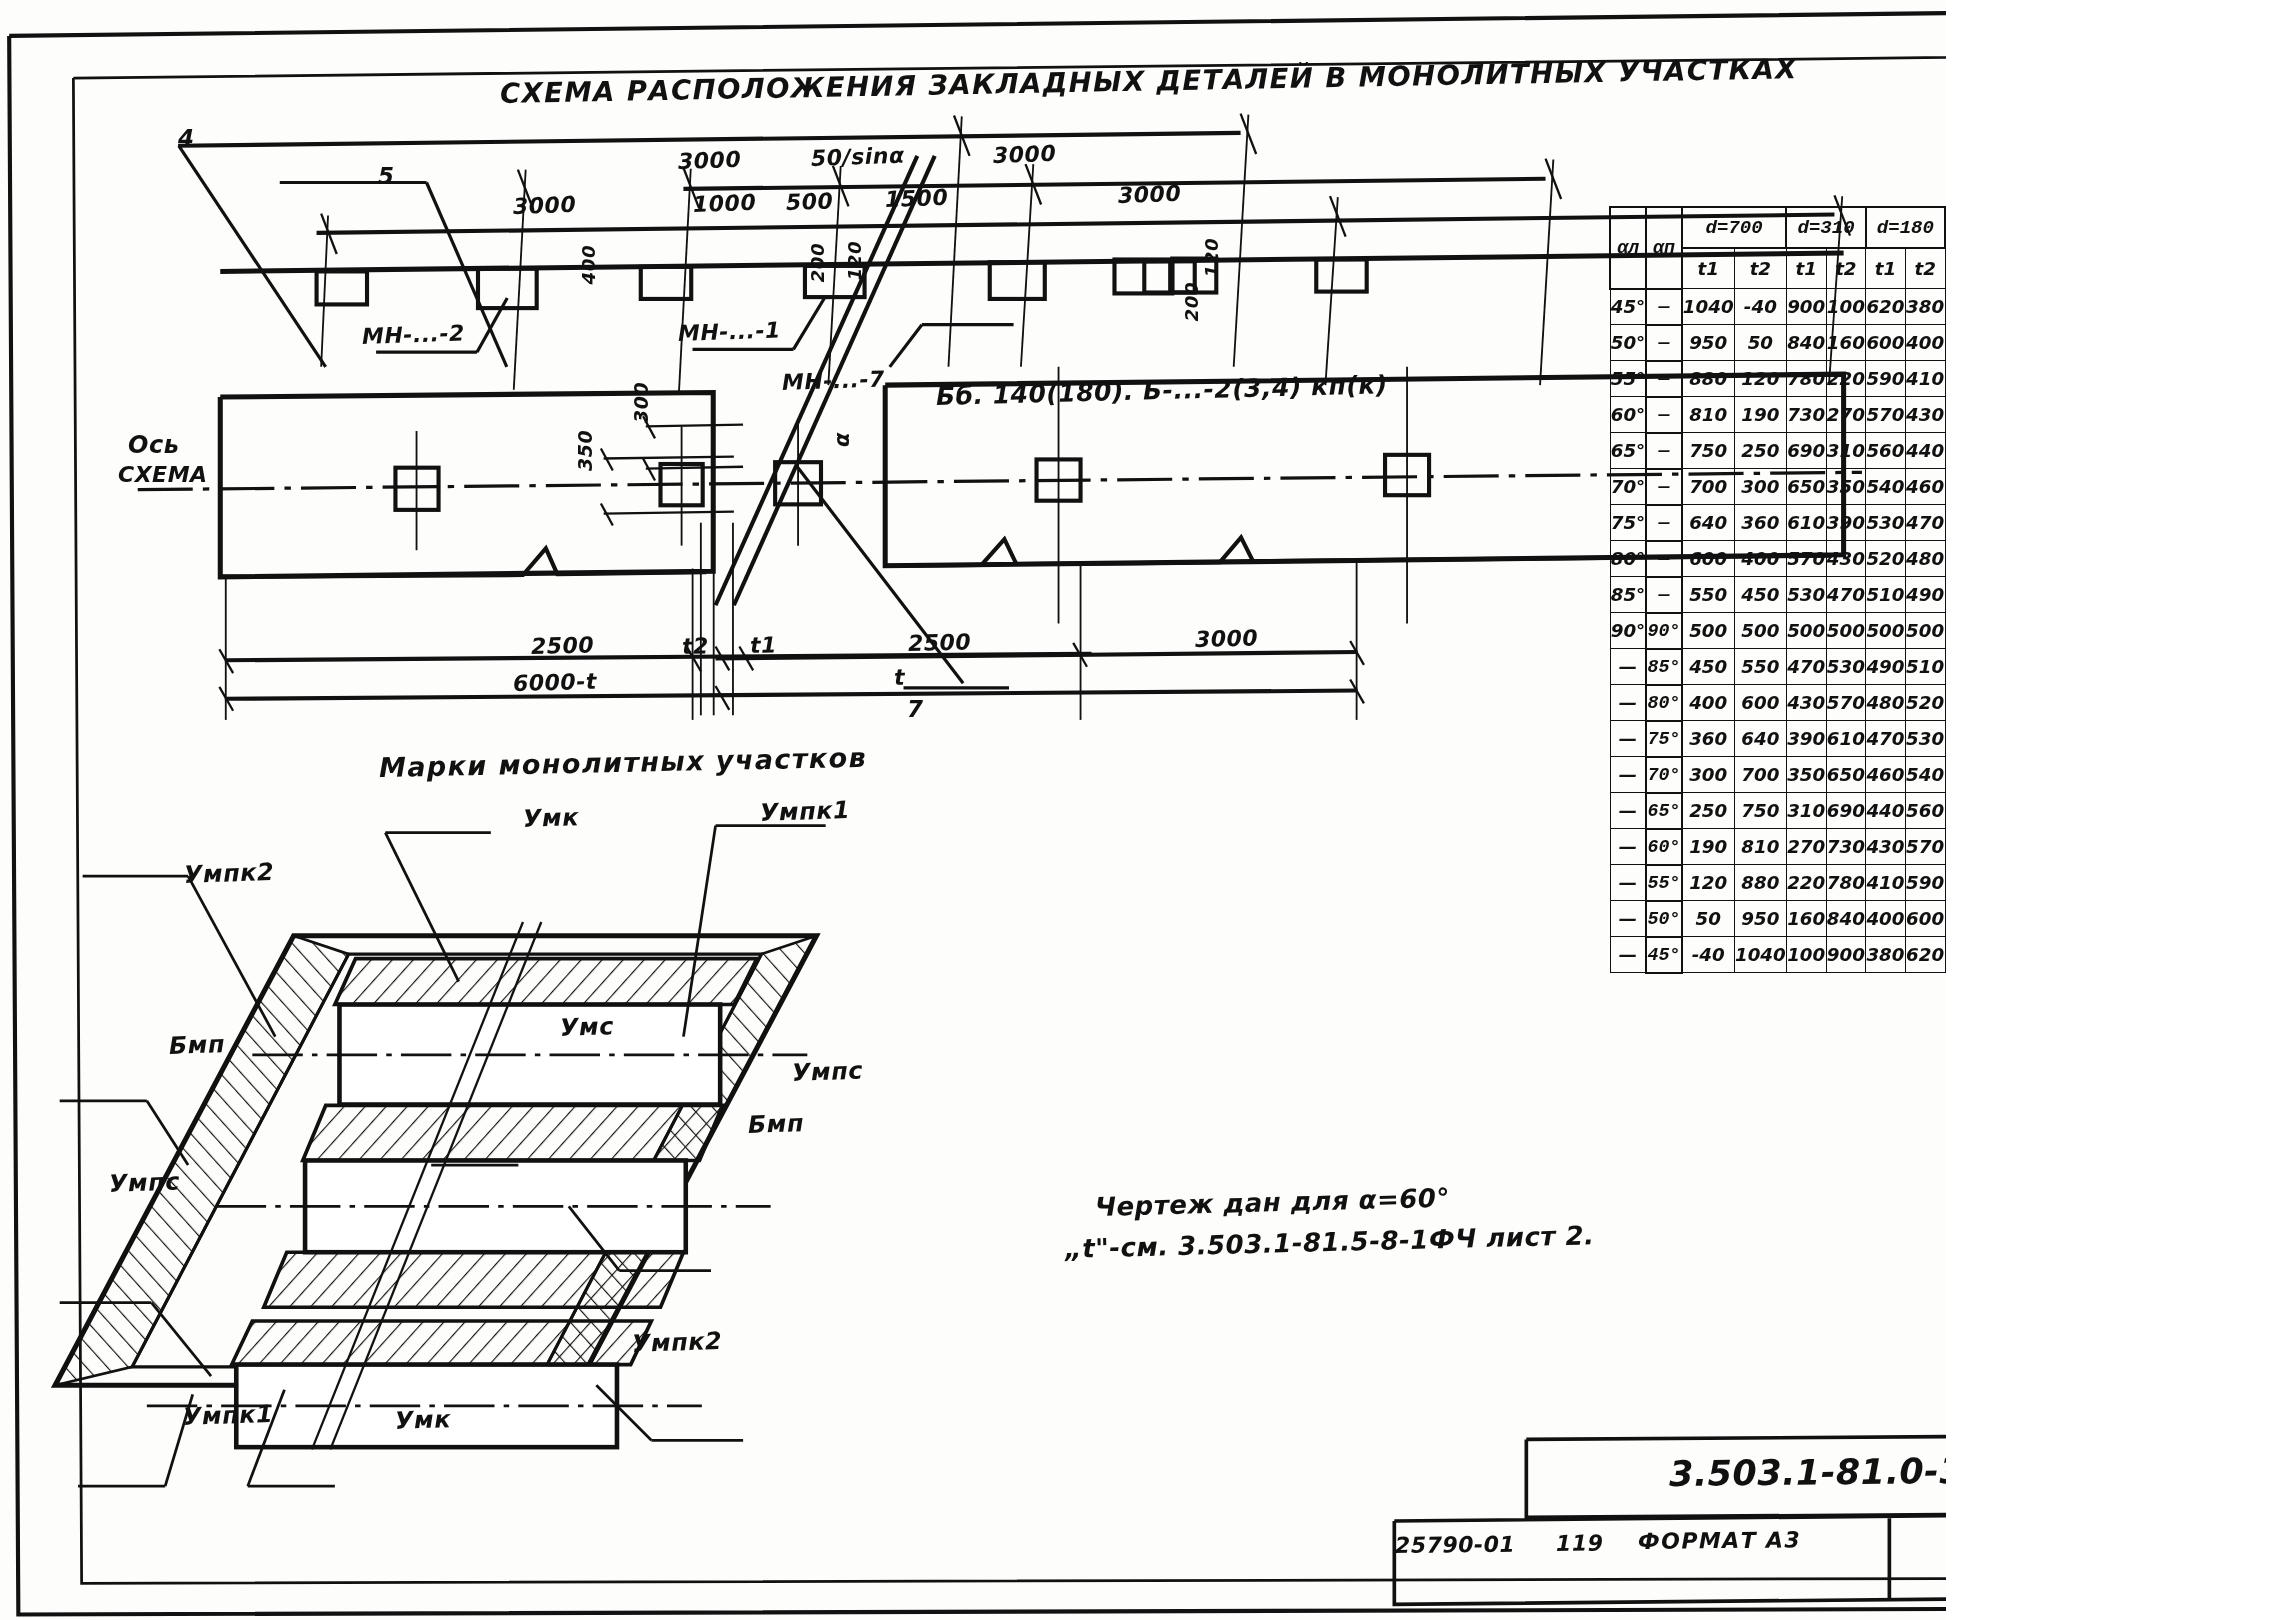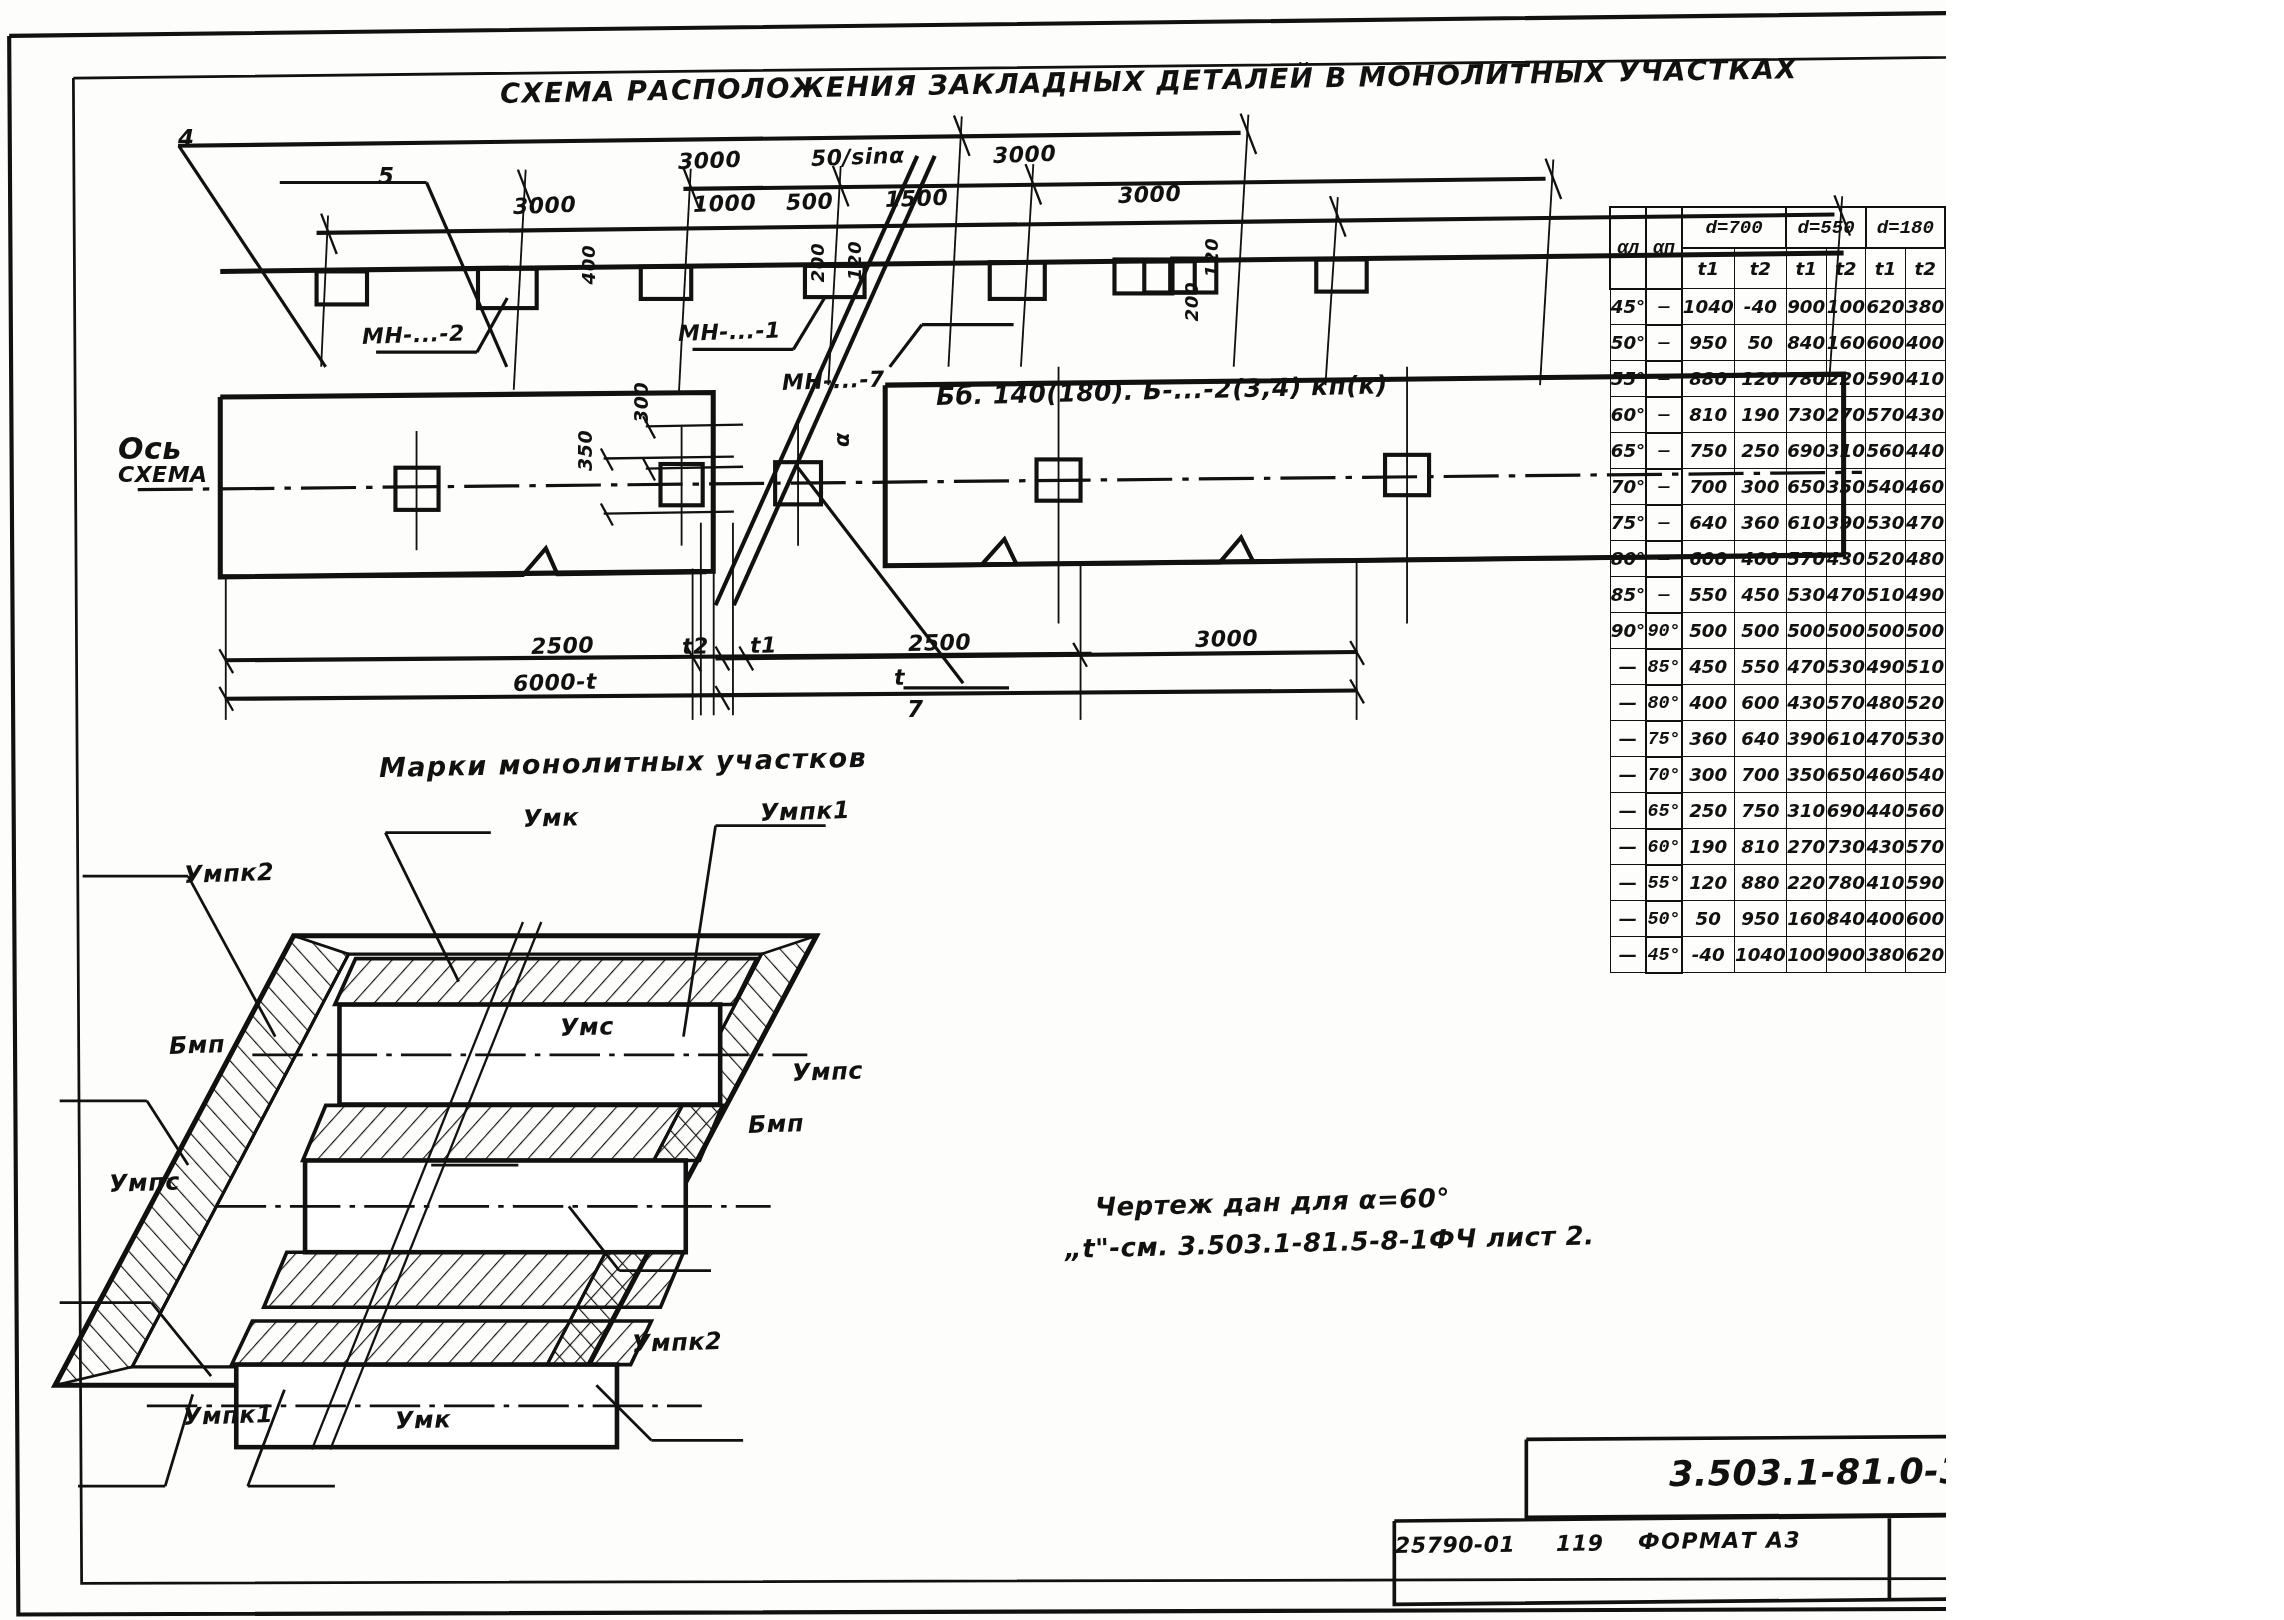--- a/index.html
+++ b/index.html
@@ -234,21 +234,21 @@
 
   <div class="hand" style="left:588px;top:274px;font-size:18.3px;transform:rotate(-90deg);">400</div>
   <div class="hand" style="left:817px;top:272px;font-size:18.3px;transform:rotate(-90deg);">200</div>
   <div class="hand" style="left:854px;top:270px;font-size:18.3px;transform:rotate(-90deg);">120</div>
   <div class="hand" style="left:1211px;top:267px;font-size:18.3px;transform:rotate(-90deg);">120</div>
   <div class="hand" style="left:1191px;top:311px;font-size:18.3px;transform:rotate(-90deg);">200</div>
 
   <div class="hand" style="left:585px;top:460px;font-size:19px;transform:rotate(-90deg);">350</div>
   <div class="hand" style="left:641px;top:412px;font-size:19px;transform:rotate(-90deg);">300</div>
 
-  <div class="hand" style="left:118px;top:431px;font-size:30px;font-style:italic;">Ось</div>
+  <div class="hand" style="left:128px;top:431px;font-size:24px;font-style:italic;">Ось</div>
   <div class="hand" style="left:118px;top:462px;font-size:22px;">СХЕМА</div>
 
   <div class="hand" style="left:362px;top:324px;font-size:22px;transform:rotate(-2deg);">МН-...-2</div>
   <div class="hand" style="left:678px;top:321px;font-size:22px;transform:rotate(-2deg);">МН-...-1</div>
   <div class="hand" style="left:782px;top:370px;font-size:22px;transform:rotate(-2deg);">МН-...-7</div>
 
   <div class="hand" style="left:842px;top:435px;font-size:21px;transform:rotate(-90deg);">α</div>
 
   <div class="hand" style="left:936px;top:382px;font-size:25px;transform:rotate(-1.5deg);">Бб. 140(180). Ь-...-2(3,4) кп(к)</div>
 
@@ -339,21 +339,21 @@
 
   <div class="hand" style="left:1095px;top:1192px;font-size:26px;transform:rotate(-1.5deg);">Чертеж дан для α=60°</div>
   <div class="hand" style="left:1065px;top:1234px;font-size:26px;transform:rotate(-1.5deg);">„t"-см. 3.503.1-81.5-8-1ФЧ лист 2.</div>
 
   <table id="tbl" style="left:1609px;top:206px;">
     <thead>
       <tr>
         <th class="colA hdr hvy" rowspan="2">αл</th>
         <th class="colB hdr hvy" rowspan="2">αп</th>
         <th class="hdr big hvy" colspan="2">d=700</th>
-        <th class="hdr big hvy" colspan="2">d=550</th>
+        <th class="hdr big hvy" colspan="2">d=310</th>
         <th class="hdr big hvy" colspan="2">d=180</th>
       </tr>
       <tr>
         <th class="colT hdr">t1</th>
         <th class="colT hdr">t2</th>
         <th class="colT hdr">t1</th>
         <th class="colT hdr">t2</th>
         <th class="colT hdr">t1</th>
         <th class="colT hdr">t2</th>
       </tr>

